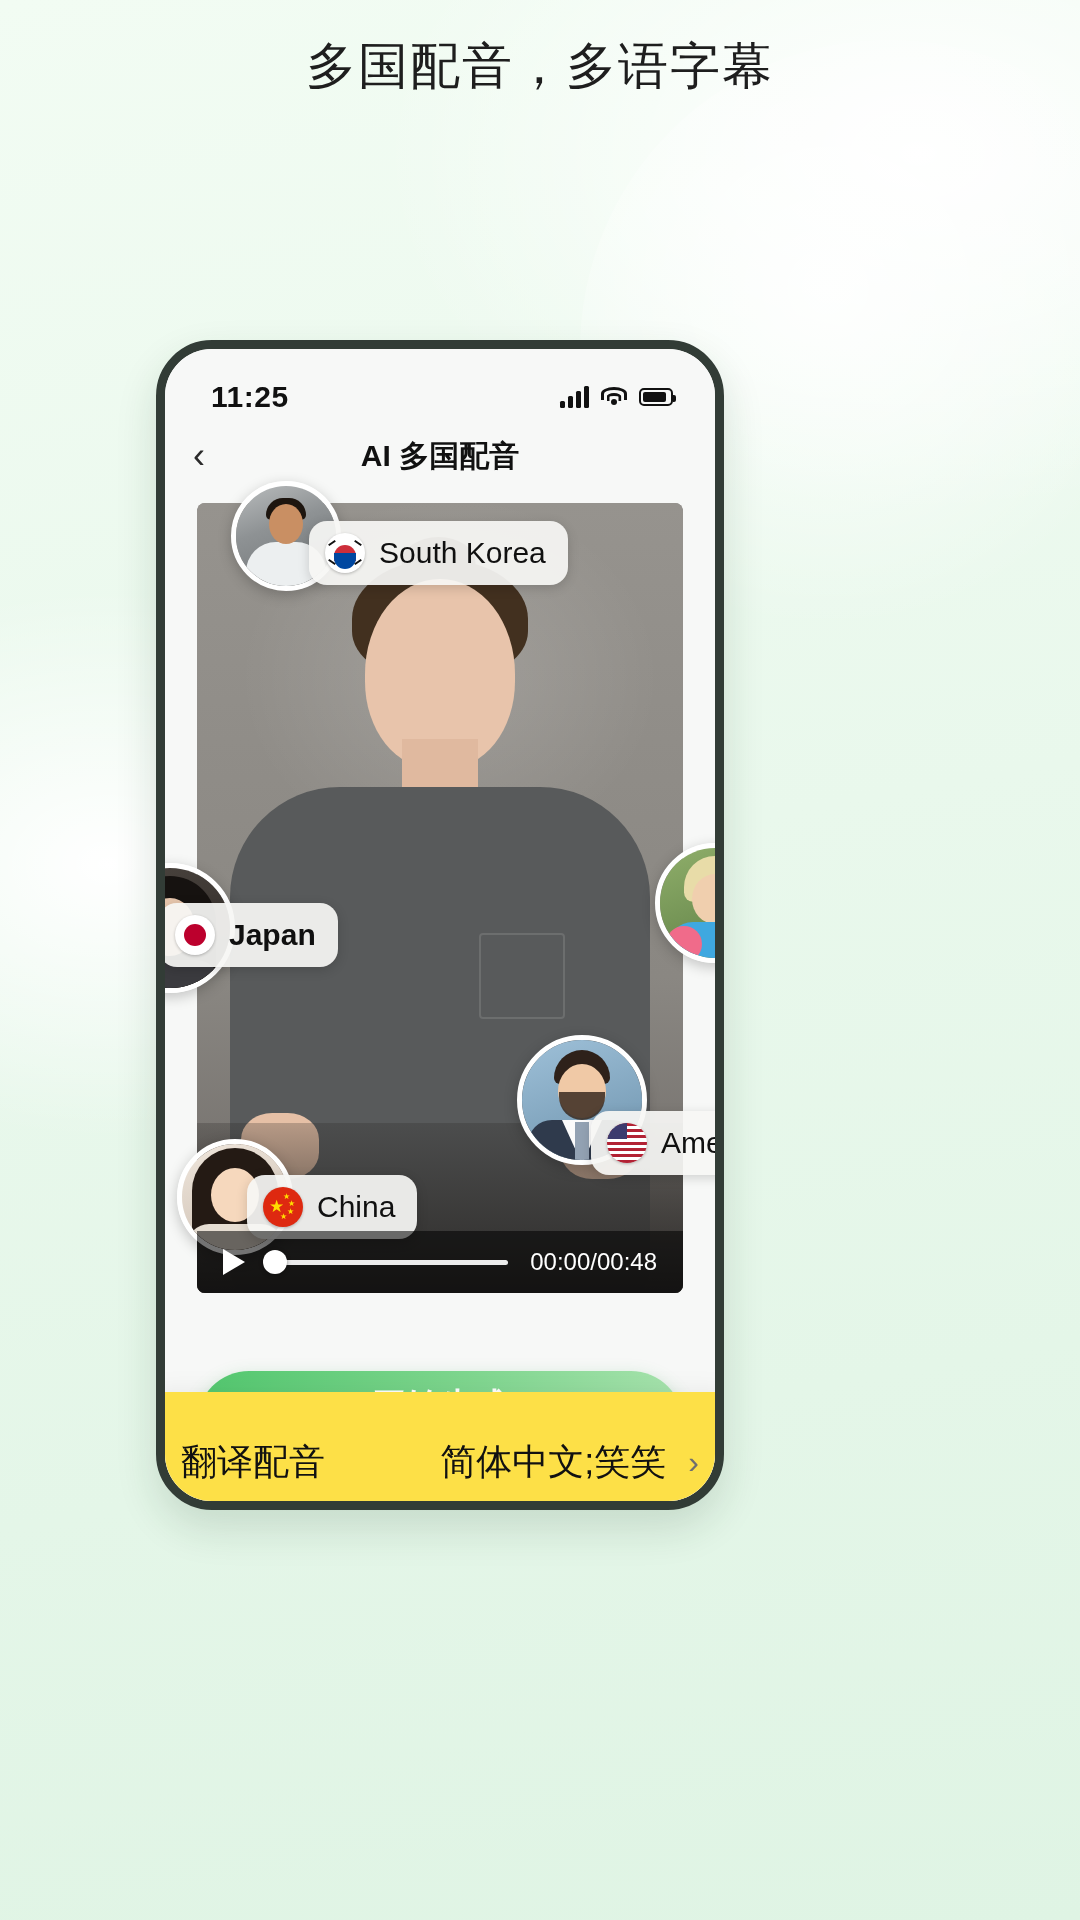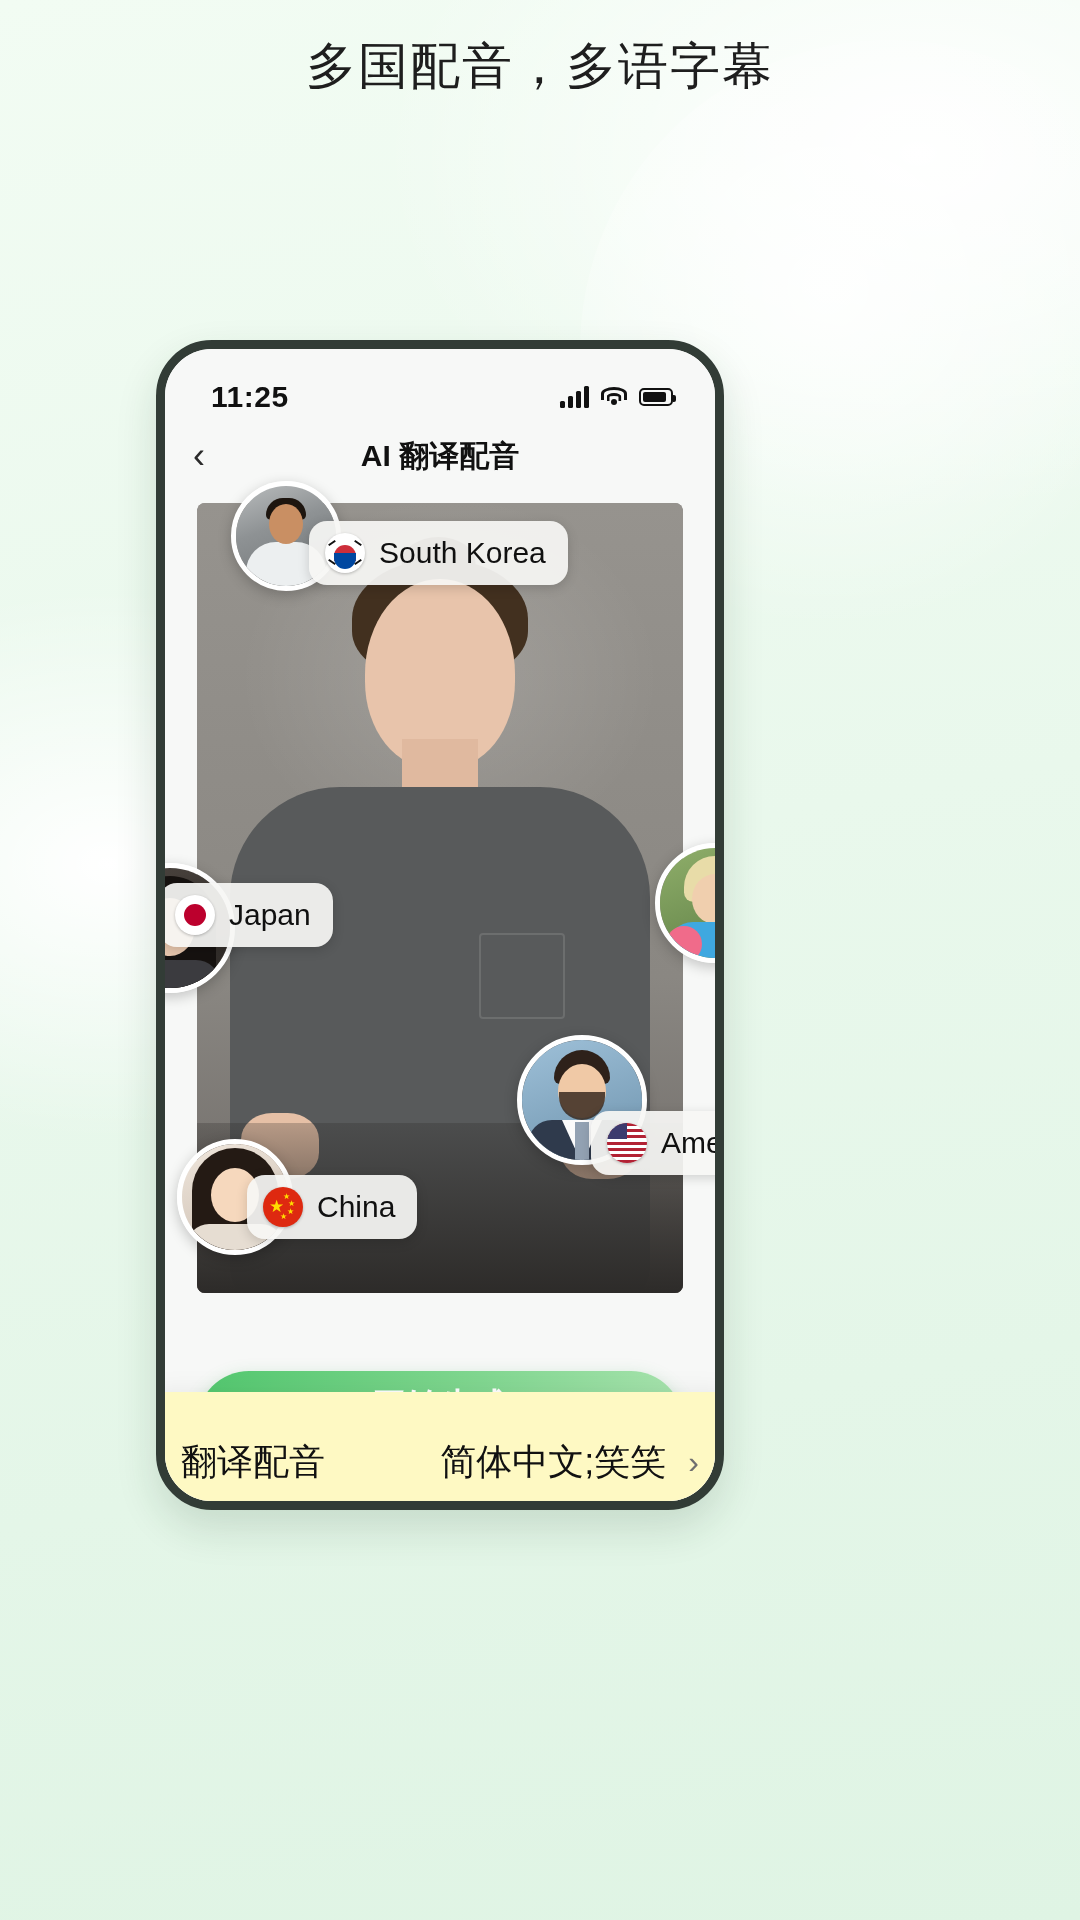--- a/index.html
+++ b/index.html
@@ -192,41 +192,41 @@
   .flag-cn .s2 { left:20px; top:6px; font-size:8px; }
   .flag-cn .s3 { left:25px; top:13px; font-size:8px; }
   .flag-cn .s4 { left:24px; top:21px; font-size:8px; }
   .flag-cn .s5 { left:17px; top:26px; font-size:8px; }
 
   .flag-us { background:#fff; }
   .flag-us .st { position:absolute; left:0; width:100%; height:3.1px; background:#b22234; }
   .flag-us .canton { position:absolute; left:0; top:0; width:20px; height:16px; background:#3c3b6e; }
 
   .chip-korea { left:112px; top:18px; }
-  .chip-japan { left:-38px; top:380px; }
+  .chip-japan { left:-38px; top:400px;font-weight:bold; }
   .chip-aus { right:-38px; top:372px; }
   .chip-china { left:50px; top:672px; }
   .chip-america { right:-110px; top:608px; }
 
   
   .player {
     position:absolute; left:0; right:0; bottom:0; height:62px;
     display:flex; align-items:center; gap:22px;
     padding:0 26px; z-index:8;
     background:rgba(0,0,0,.55);
   }
   .play-btn { width:0; height:0; border-left:22px solid #fff; border-top:13px solid transparent; border-bottom:13px solid transparent; cursor:pointer; flex:none; }
   .track { flex:1; height:5px; background:rgba(255,255,255,.92); border-radius:3px; position:relative; }
   .knob { position:absolute; left:0; top:50%; transform:translate(-4px,-50%); width:24px; height:24px; background:#fff; border-radius:50%; box-shadow:0 1px 4px rgba(0,0,0,.4); cursor:pointer; }
   .time { font-size:24px; color:#fff; white-space:nowrap; flex:none; }
 
   
   .trans-card {
     position:absolute; left:-58px; right:-58px; bottom:-240px;
-    background:#fef9c3;
+    background:#fde047;
     border-radius:26px;
     box-shadow:0 10px 34px rgba(0,0,0,.13);
     padding:46px 42px;
     display:flex; align-items:center; justify-content:space-between;
     z-index:12;
   }
   .trans-label { font-size:36px; color:#111; }
   .trans-right { display:flex; align-items:center; gap:22px;justify-content:flex-end; }
   .trans-value { font-size:36px; color:#111; }
   .chev { font-size:32px; color:#6f6f6f; }
@@ -272,39 +272,46 @@
             <span></span>
           </span>
         <span class="batt">
             <i></i>
           </span>
       </div>
     </div>
 
     <div class="navbar">
       <div class="nav-back">‹</div>
-      <div class="nav-title">AI 翻译配音</div>
+      <div class="nav-title">AI 多国配音</div>
     </div>
 
     <div class="video-wrap">
       <div class="video">
         <div class="v-bg">
           <div class="v-bun"></div>
           <div class="v-hair"></div>
           <div class="v-head"></div>
           <div class="v-neck"></div>
           <div class="v-arm-l"></div>
           <div class="v-arm-r"></div>
           <div class="v-shirt"></div>
           <div class="v-pocket"></div>
           <div class="v-hand-l"></div>
           <div class="v-hand-r"></div>
           <div class="v-floor"></div>
         </div>
 
+        <div class="player">
+          <div class="play-btn"></div>
+          <div class="track">
+            <div class="knob"></div>
+          </div>
+          <div class="time">00:00/00:48</div>
+        </div>
       </div>
 
       <div class="avatar av-korea">
           <div class="av-in">
             <div class="f-body"></div>
             <div class="f-hair"></div>
             <div class="f-head"></div>
           </div>
         </div>
       <div class="avatar av-japan">

